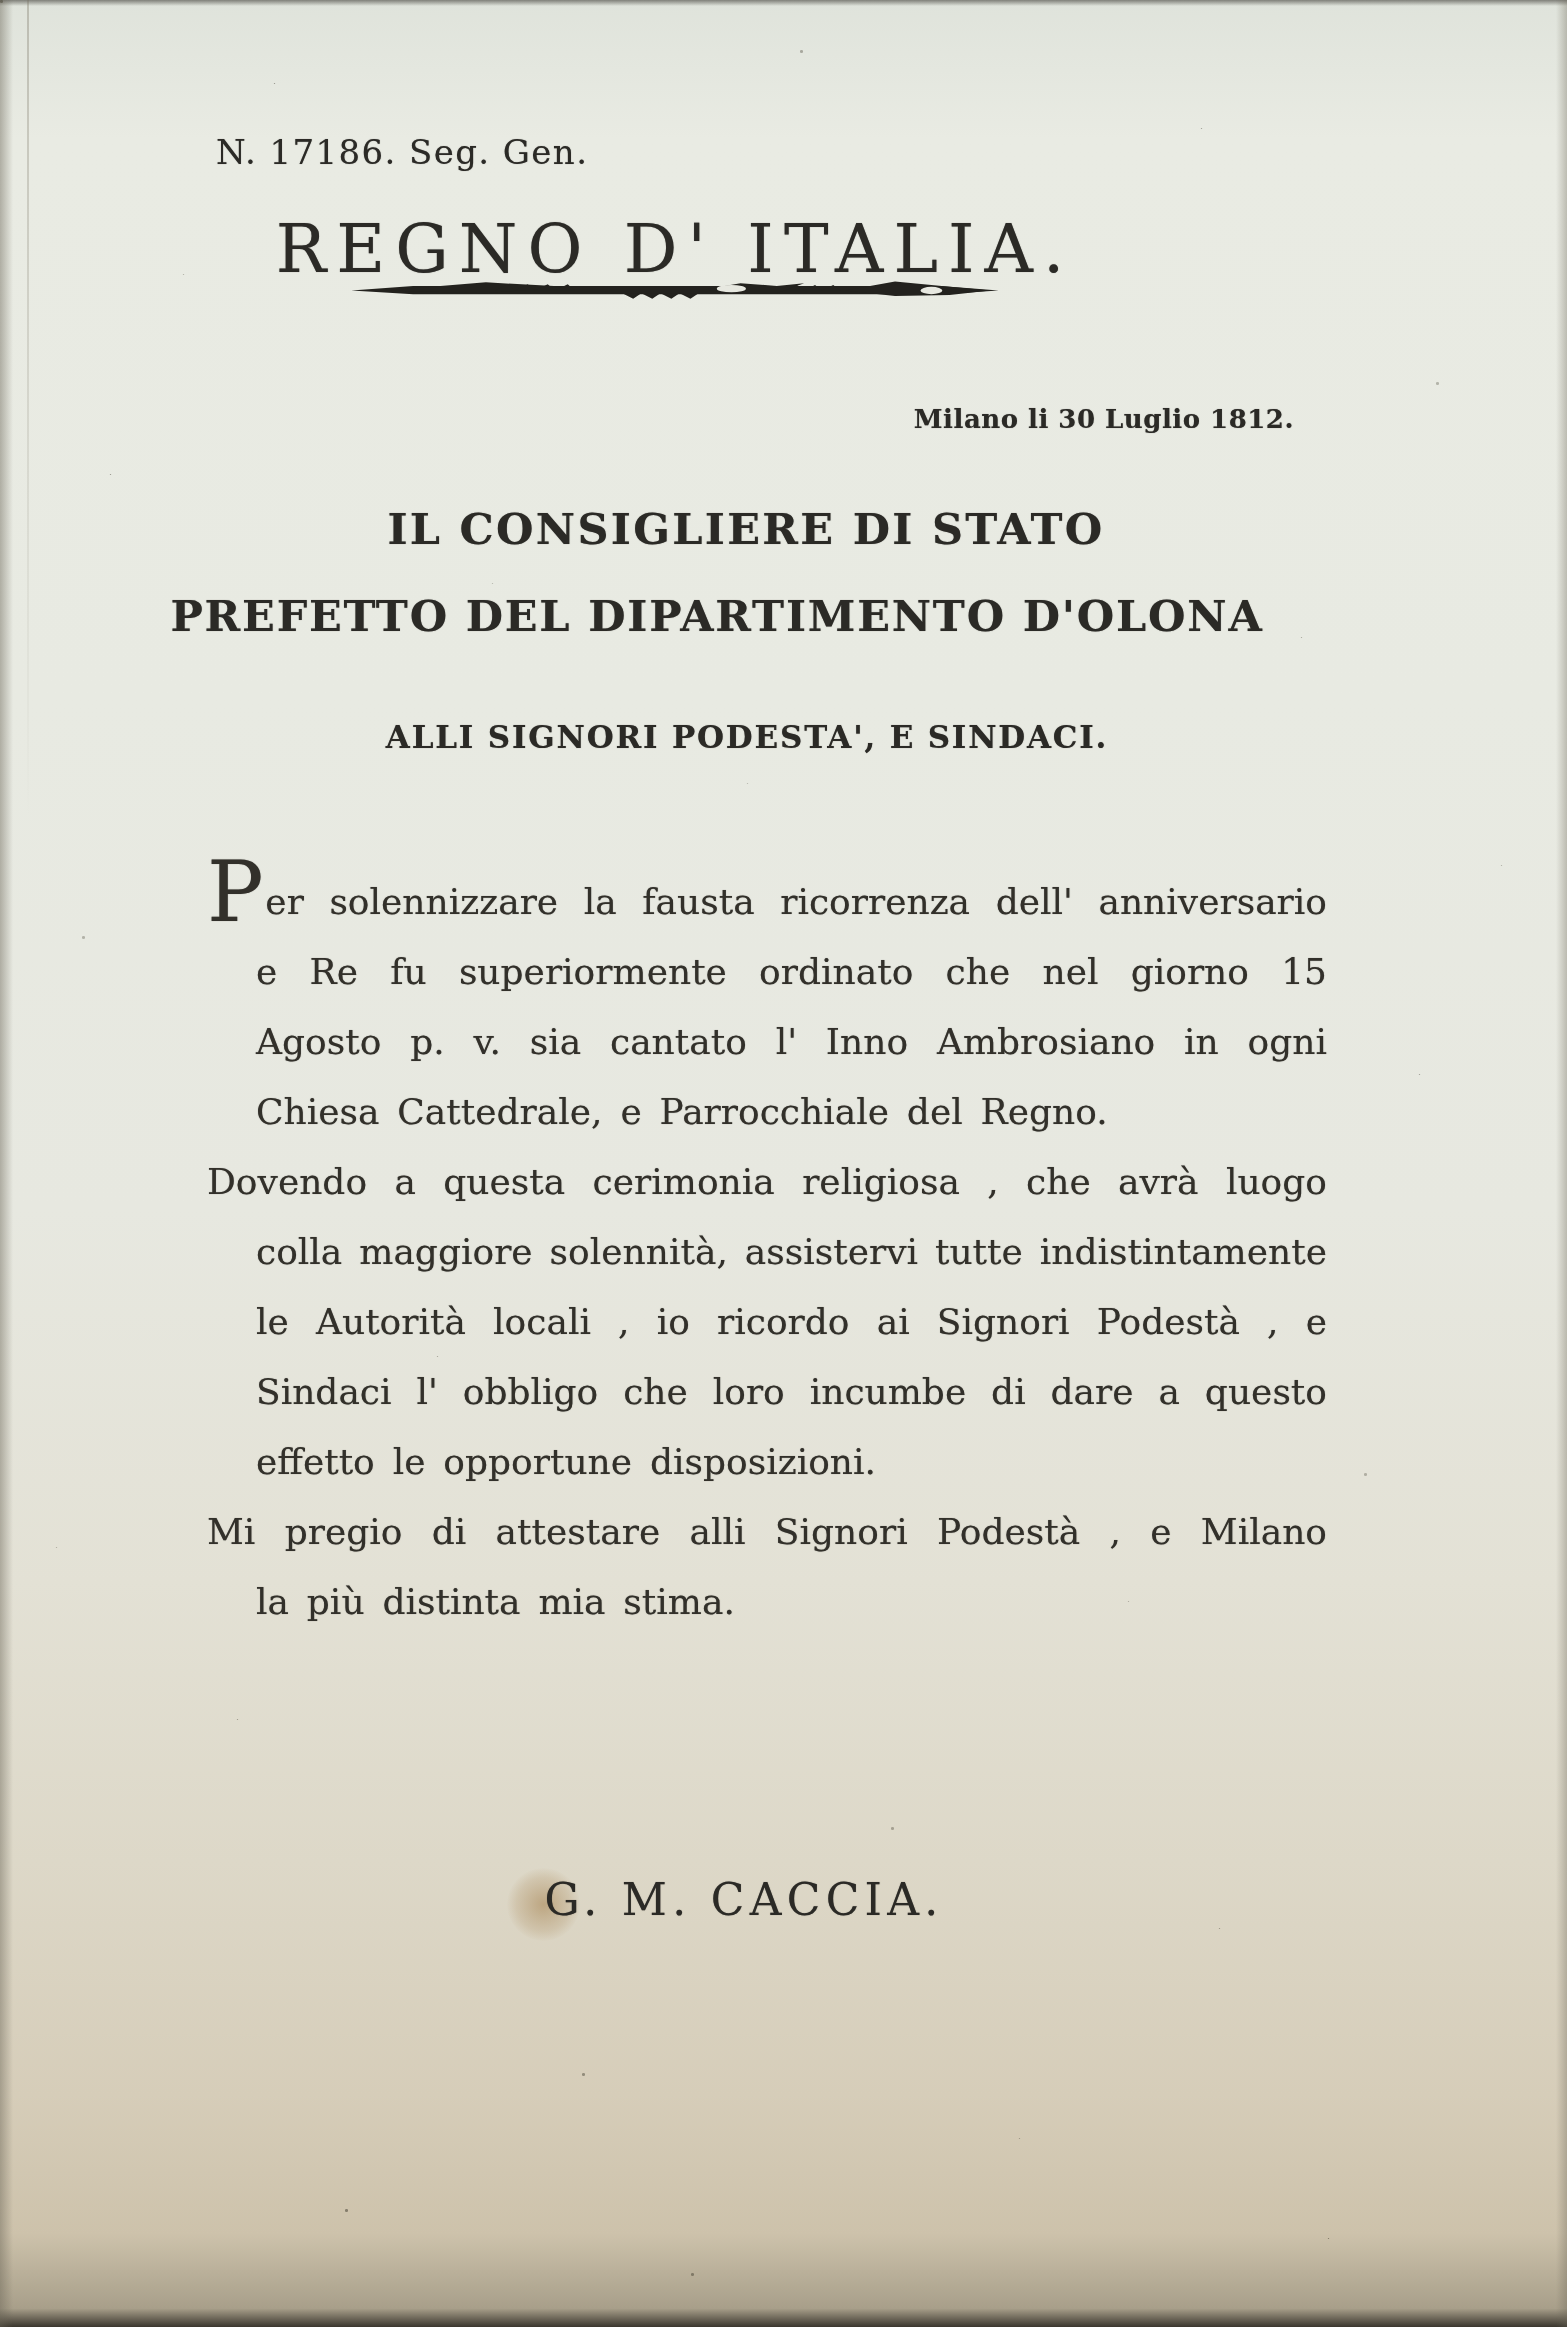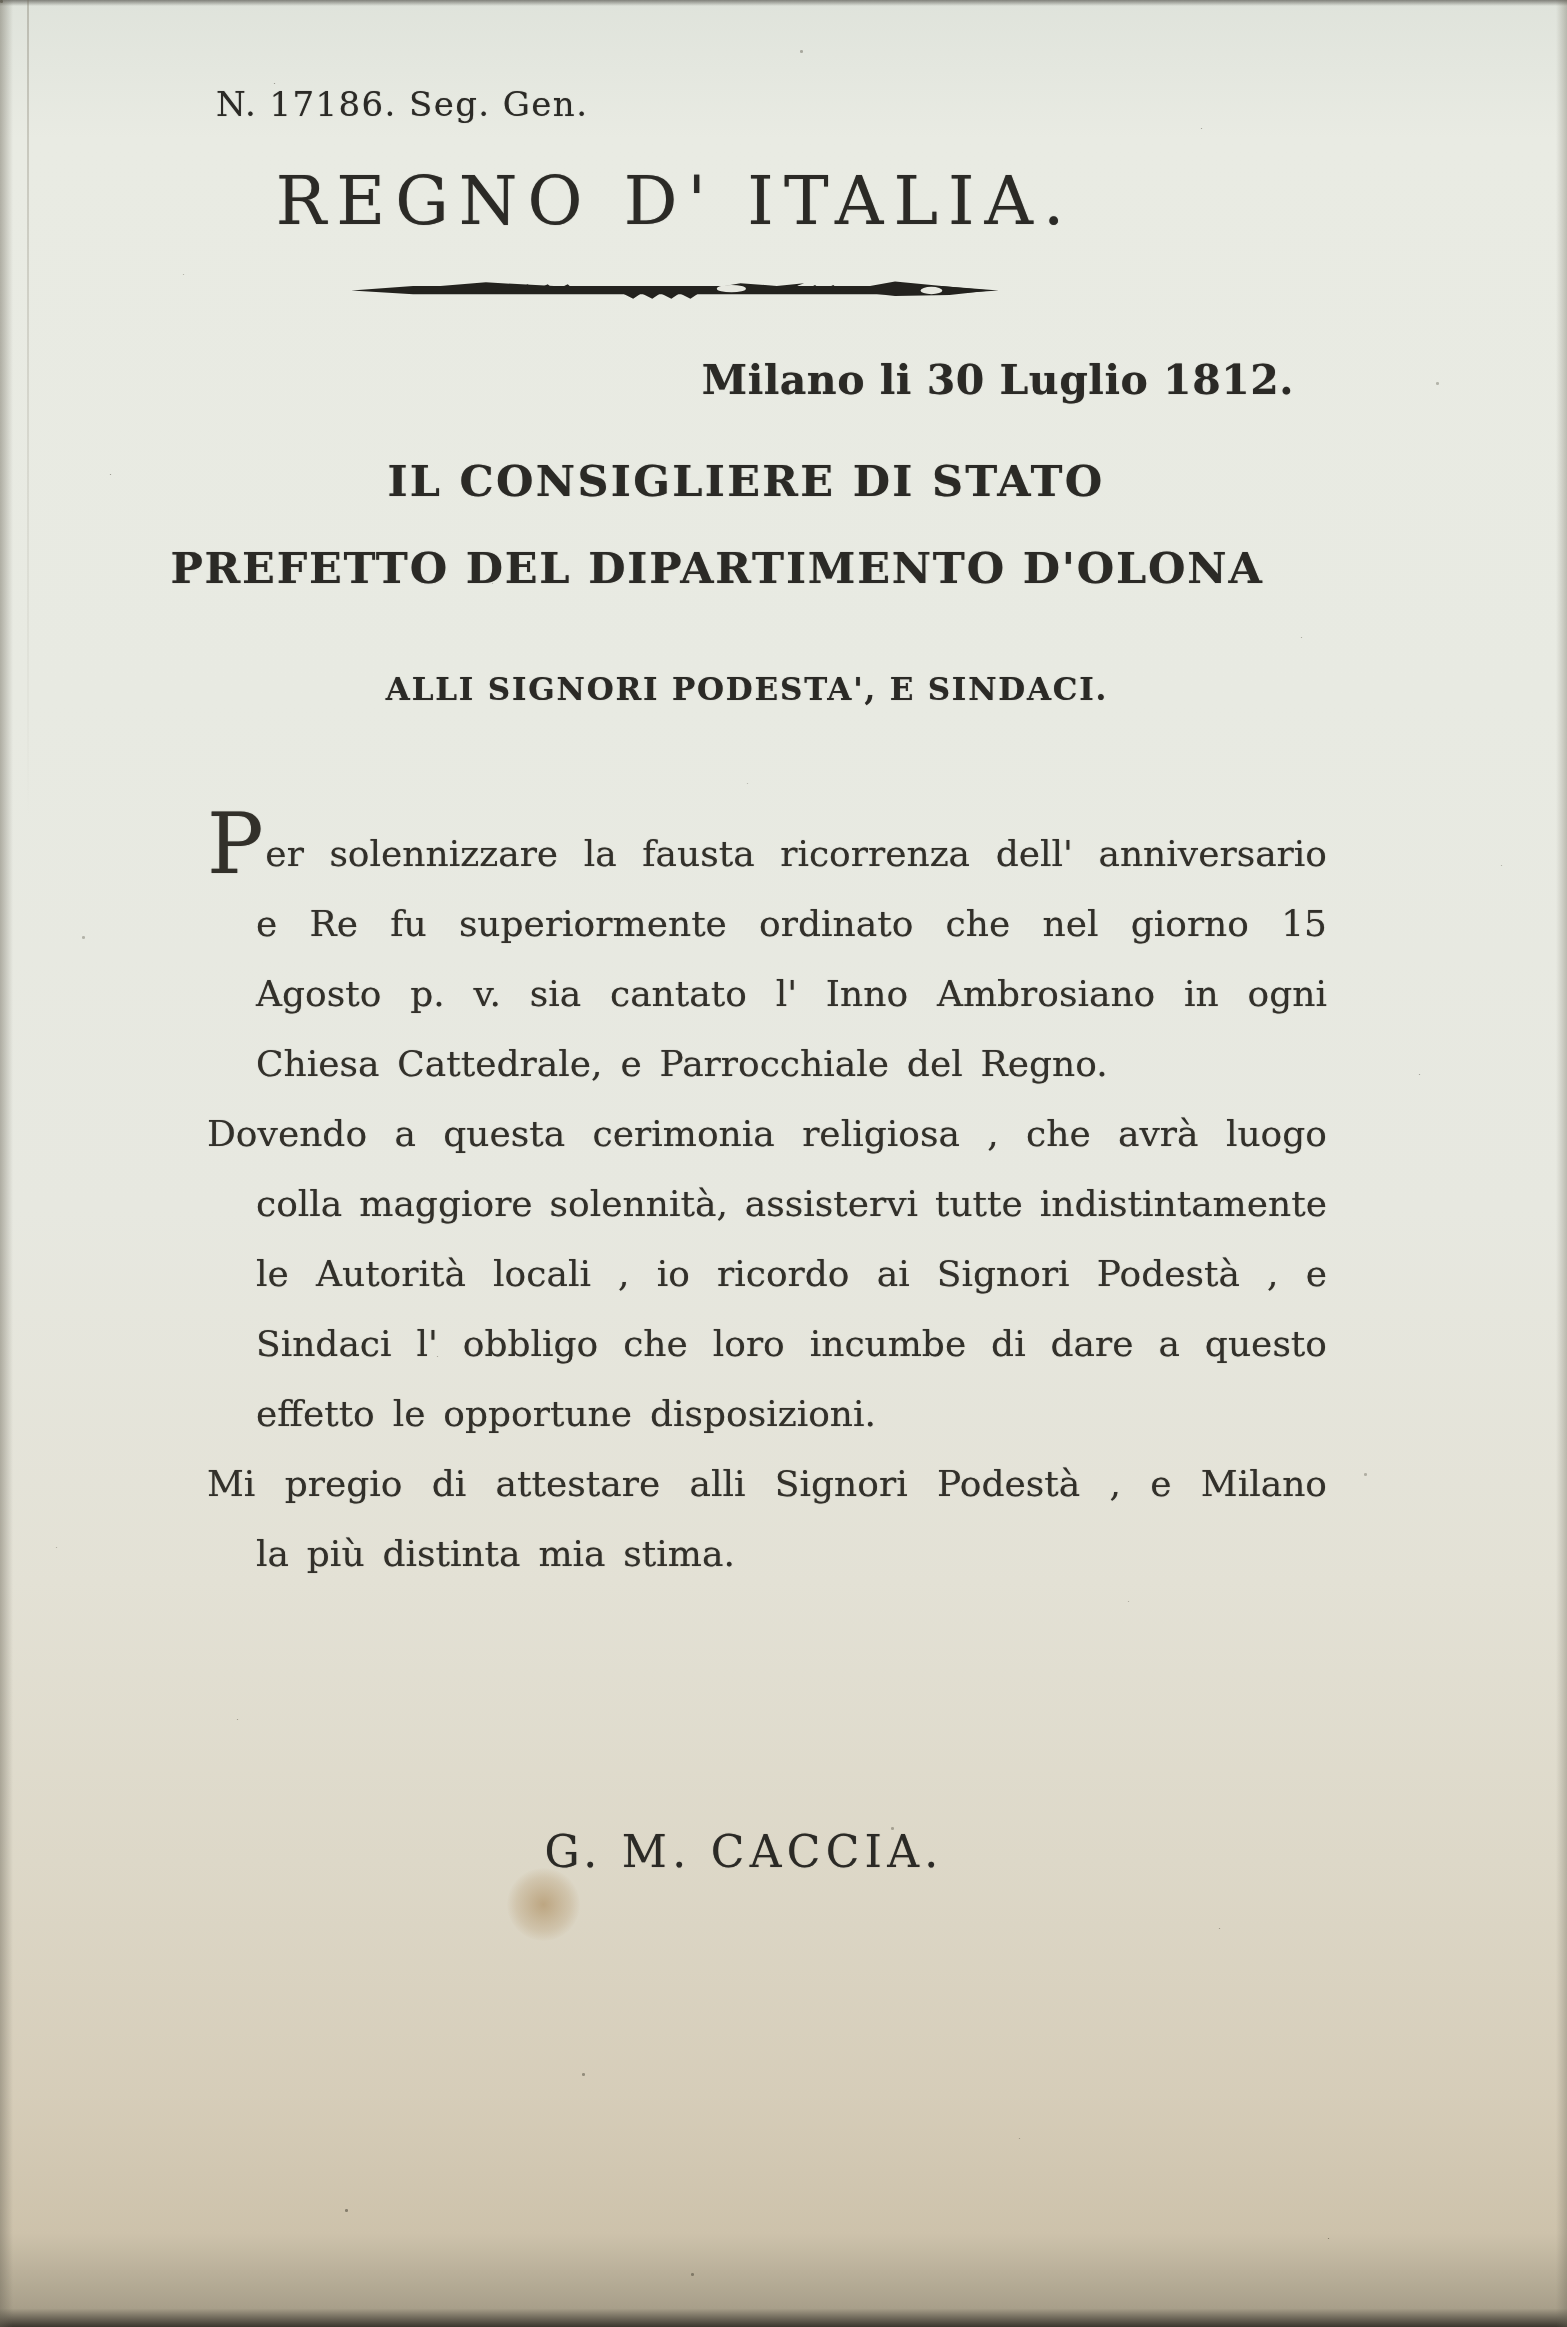--- a/index.html
+++ b/index.html
@@ -38,27 +38,27 @@
       82px 936px 0 0 rgba(80,76,62,.35), 1418px 1073px 0 -0.9px rgba(80,76,62,.45),
       436px 1355px 0 -0.9px rgba(80,76,62,.4), 1364px 1473px 0 0 rgba(80,76,62,.35),
       236px 1718px 0 -0.9px rgba(80,76,62,.45), 891px 1827px 0 0 rgba(80,76,62,.4),
       1218px 1927px 0 -0.9px rgba(80,76,62,.45), 582px 2073px 0 0 rgba(80,76,62,.5),
       1018px 2137px 0 -0.9px rgba(80,76,62,.4), 345px 2209px 0 0 rgba(60,56,44,.5),
       1327px 2237px 0 -0.9px rgba(60,56,44,.5), 691px 2273px 0 0 rgba(60,56,44,.45),
       182px 273px 0 -0.9px rgba(80,76,62,.35), 1500px 864px 0 -0.9px rgba(80,76,62,.35),
       55px 1546px 0 -0.9px rgba(80,76,62,.35), 746px 782px 0 -0.9px rgba(80,76,62,.3),
       1127px 1600px 0 -0.9px rgba(80,76,62,.35), 491px 582px 0 -0.9px rgba(80,76,62,.3);}
 
-  .ink{text-shadow:0 0 0.9px rgba(43,42,38,.55);}
+  .ink{text-shadow:0 0 0.9px rgba(43,42,38,.55);margin-top:48px;}
 
   .ref{position:absolute;left:216px;top:84px;font-size:34px;letter-spacing:1.4px;}
   .title{position:absolute;left:675px;top:162px;transform:translateX(-50%);
     white-space:nowrap;font-size:67px;letter-spacing:.15em;font-weight:500;}
   .divider{position:absolute;left:675px;top:275px;transform:translateX(-50%);}
-  .dateline{position:absolute;right:273px;top:356px;font-size:41px;font-weight:700;letter-spacing:0.5px;}
+  .dateline{position:absolute;right:273px;top:356px;font-size:26px;font-weight:700;letter-spacing:0.5px;}
   .h1{position:absolute;left:746px;top:456px;transform:translateX(-50%);
     white-space:nowrap;font-size:43px;font-weight:700;letter-spacing:2.3px;}
   .h2{position:absolute;left:717px;top:543px;transform:translateX(-50%);
     white-space:nowrap;font-size:43px;font-weight:700;letter-spacing:1.8px;}
   .salutation{position:absolute;left:747px;top:671px;transform:translateX(-50%);
     white-space:nowrap;font-size:31px;font-weight:700;letter-spacing:1.8px;}
 
   .body-block{position:absolute;left:207px;top:819px;width:1120px;font-size:36px;color:#32302a;}
   .bl{height:70px;line-height:70px;white-space:nowrap;box-sizing:border-box;word-spacing:6.4px;}
   .bl.just{white-space:normal;text-align:justify;text-align-last:justify;word-spacing:normal;}

